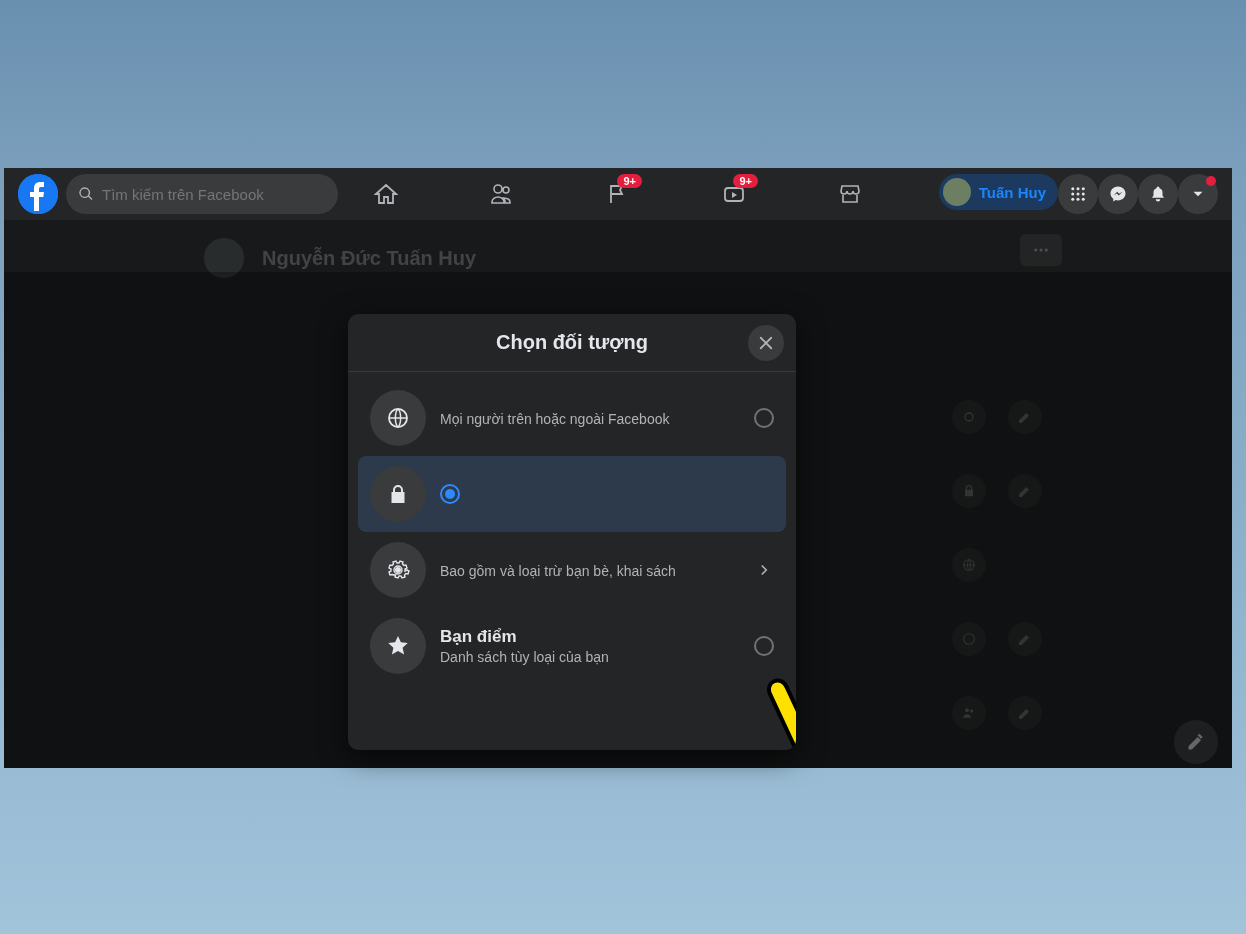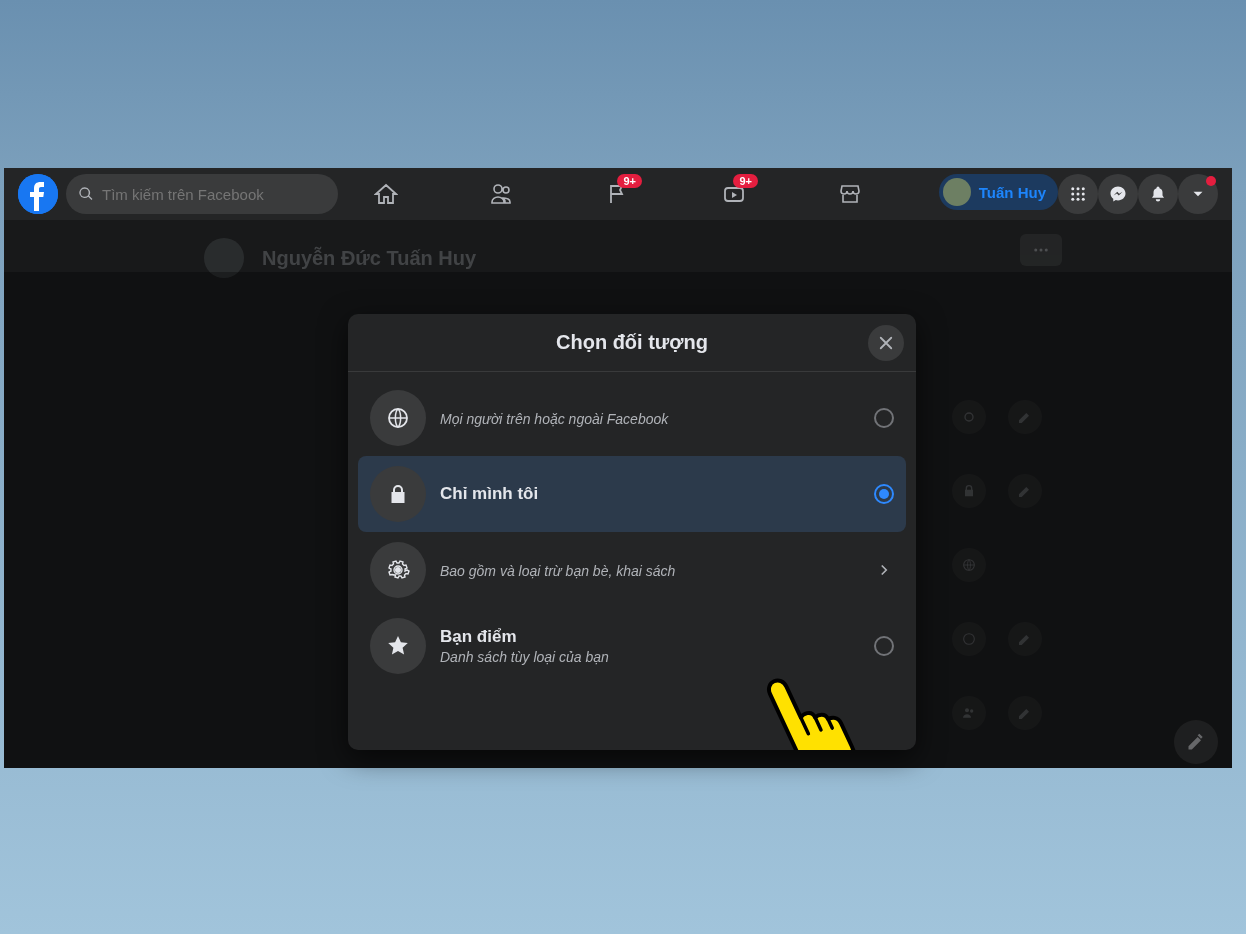--- a/index.html
+++ b/index.html
@@ -113,21 +113,21 @@
     position:absolute; left:520px; bottom:60px; color:#4c4e52; font-size:15px;
   }
 
   
   .modal-backdrop {
     position:absolute; inset:52px 0 0 0;
     background:rgba(0,0,0,0.3);
   }
   .modal {
     position:absolute; top:42px; left:344px;
-    width:568px; height:436px;
+    width:448px; height:436px;
     background:#242526; border-radius:10px;
     box-shadow:0 8px 28px rgba(0,0,0,0.6);
     display:flex; flex-direction:column;
     overflow:hidden;
   }
   .modal-header {
     height:58px; display:flex; align-items:center; justify-content:center;
     position:relative; border-bottom:1px solid #393a3b;
   }
   .modal-header .title { font-size:20px; font-weight:700; color:#e4e6eb; }
@@ -150,21 +150,21 @@
   }
   .option.selected { background:#2c3a4b; }
   .opt-icon {
     width:56px; height:56px; border-radius:50%; background:#3a3b3c;
     display:flex; align-items:center; justify-content:center;
     flex:0 0 auto;
   }
   .opt-icon svg { width:24px; height:24px; fill:#e4e6eb; }
   .opt-text { flex:1; }
   .opt-title { font-size:17px; font-weight:600; color:#e4e6eb; }
-  .opt-sub { font-size:14px; color:#b0b3b8; margin-top:2px;font-style:italic; }
+  .opt-sub { font-size:14px; color:#b0b3b8; margin-top:2px; }
   .opt-radio {
     width:20px; height:20px; border-radius:50%;
     border:2px solid #717377; flex:0 0 auto;
   }
   .opt-radio.checked {
     border-color:#2e89ff; position:relative;
   }
   .opt-radio.checked::after {
     content:""; position:absolute; inset:3px; border-radius:50%; background:#2e89ff;
   }
@@ -368,23 +368,20 @@
             <div class="opt-radio"></div>
           </div>
 
 
           <div class="option selected">
             <div class="opt-icon">
               <svg viewBox="0 0 24 24" fill="#e4e6eb">
                   <path d="M7 10V8a5 5 0 0110 0v2h1.5v11h-13V10H7zm2 0h6V8a3 3 0 00-6 0v2z"></path>
                 </svg>
             </div>
-            <div class="opt-text">
-              <div class="opt-title">Chỉ mình tôi</div>
-            </div>
             <div class="opt-radio checked"></div>
           </div>
 
           <div class="option">
             <div class="opt-icon">
               <svg viewBox="0 0 24 24" fill="#e4e6eb">
                   <path d="M12 8a4 4 0 100 8 4 4 0 000-8zm9 4l2 1-1 3-2-.5a8 8 0 01-1.5 1.5l.5 2-3 1-1-2a8 8 0 01-2 0l-1 2-3-1 .5-2A8 8 0 016 16.5L4 17l-1-3 2-1a8 8 0 010-2l-2-1 1-3 2 .5A8 8 0 017.5 6L7 4l3-1 1 2a8 8 0 012 0l1-2 3 1-.5 2A8 8 0 0118 7.5l2-.5 1 3-2 1a8 8 0 010 2z" fill="none" stroke="#e4e6eb" stroke-width="1.4"></path>
                   <circle cx="12" cy="12" r="3"></circle>
                 </svg>
             </div>

